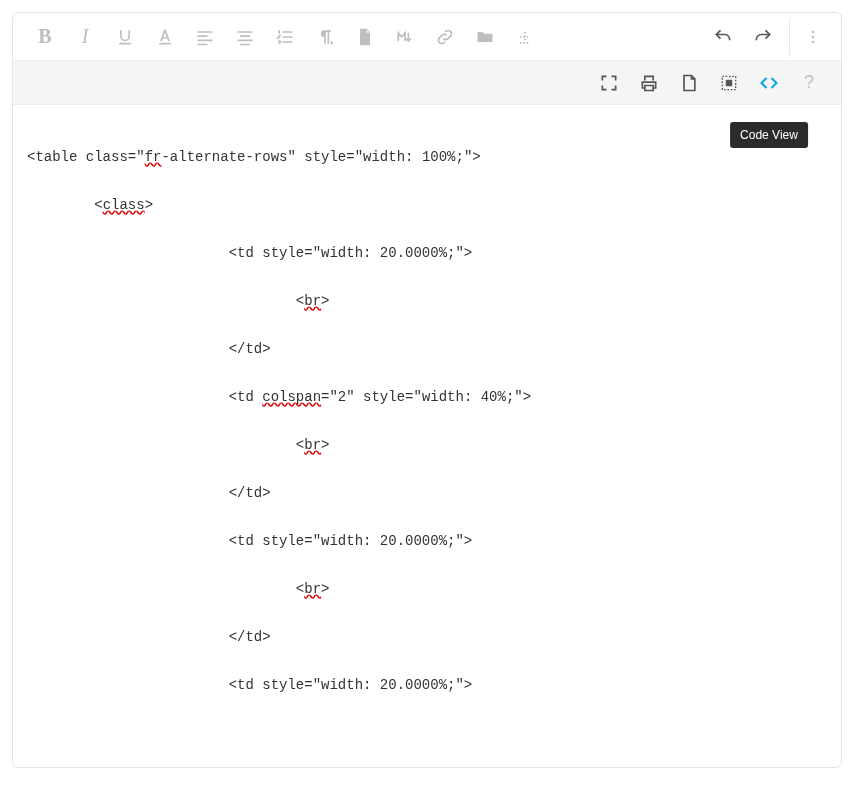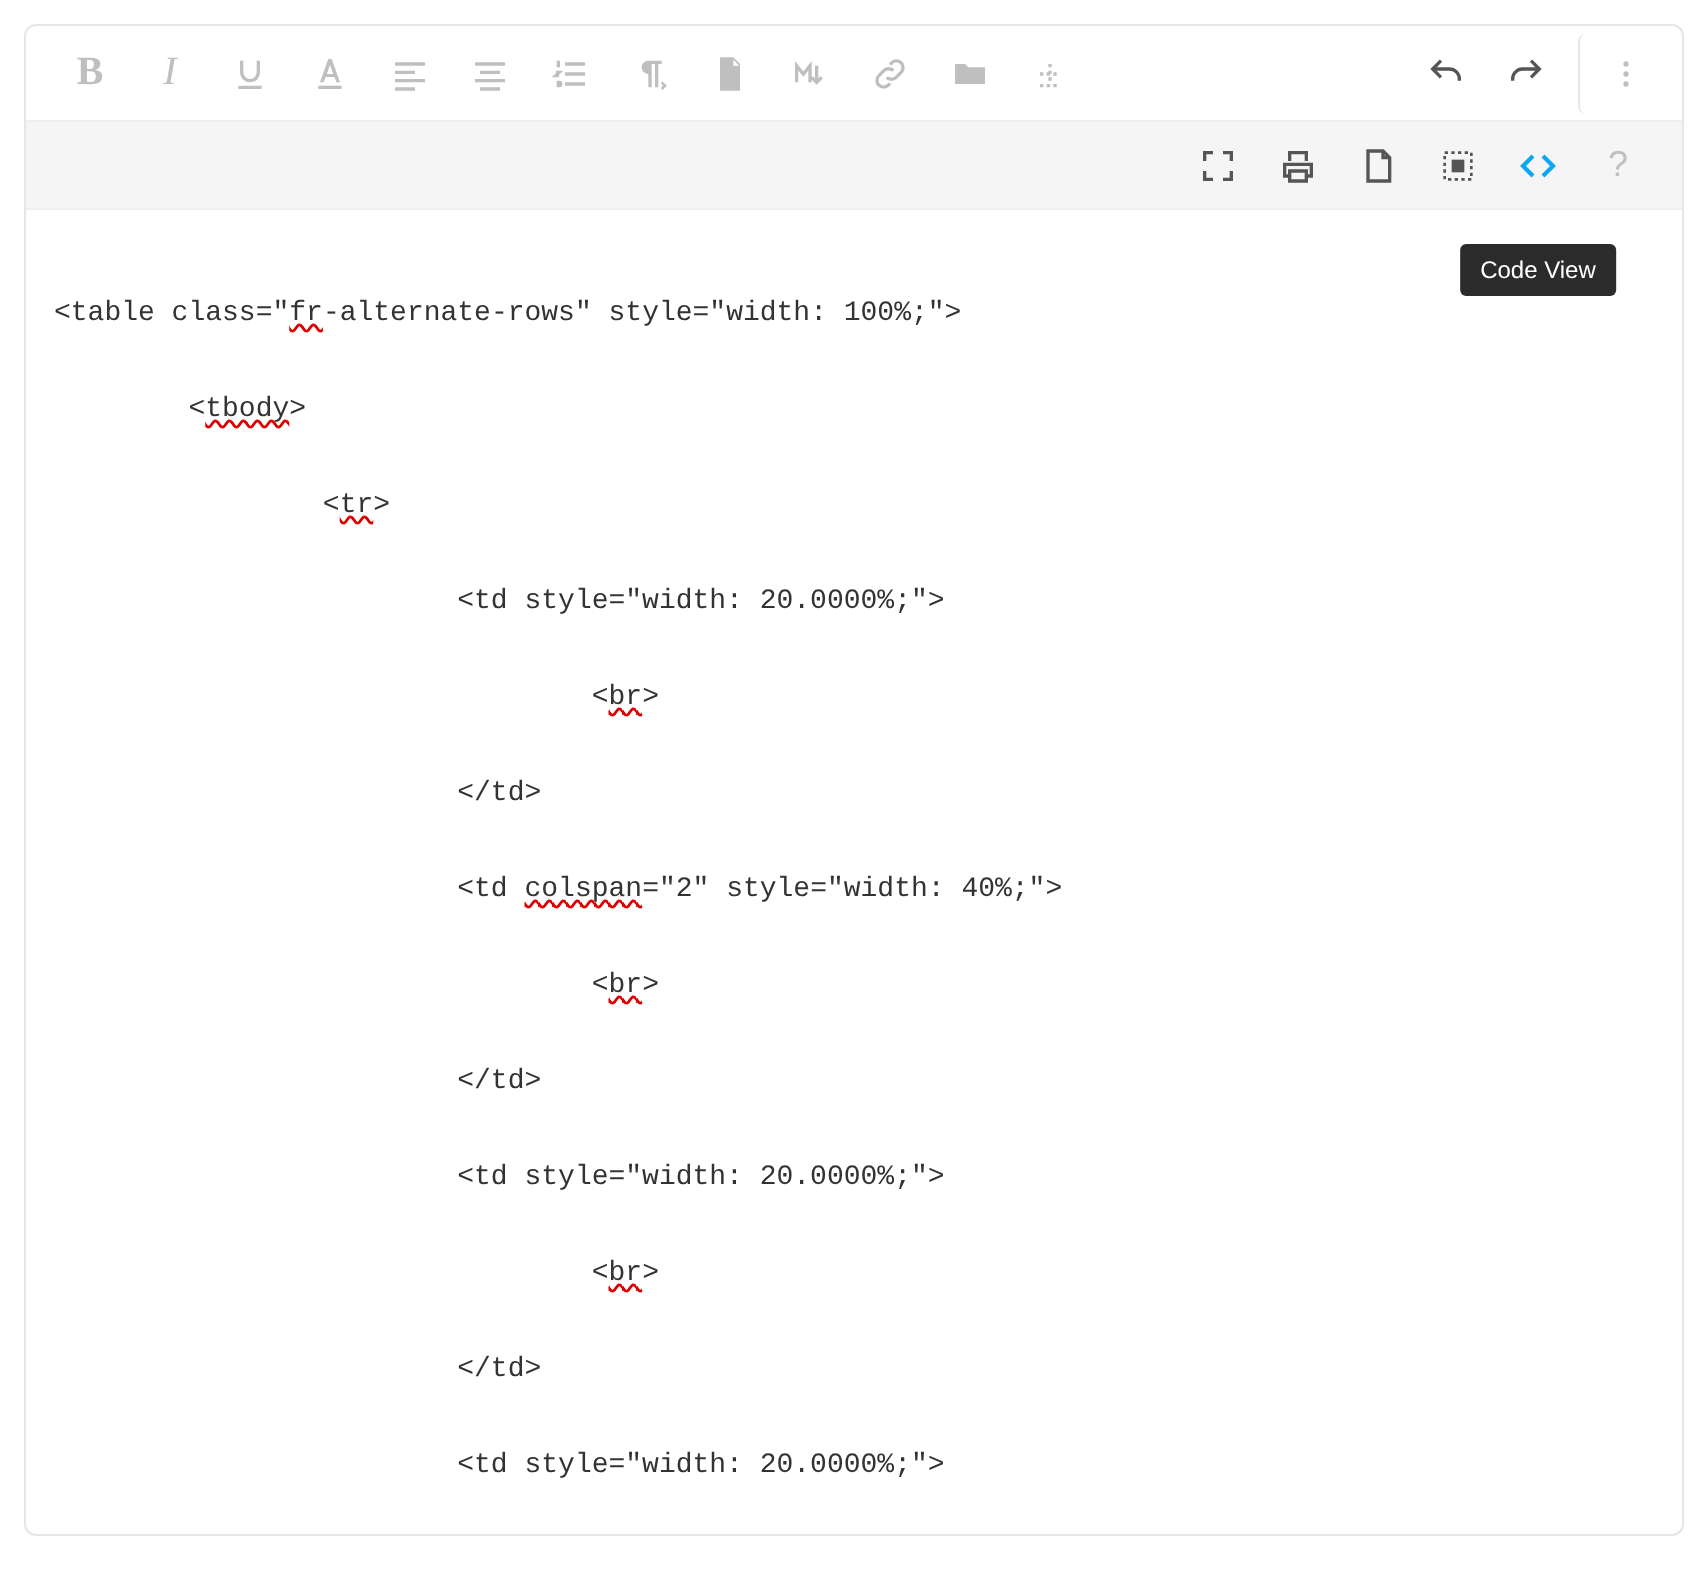--- a/index.html
+++ b/index.html
@@ -217,22 +217,21 @@
         </svg>
       <div class="tooltip">Code View</div>
     </div>
     <div class="tb-btn">
       <span style="font-size:18px;color:#bfbfbf;">?</span>
     </div>
   </div>
 
   <div class="code-area">
 <span class="code-line"><span>&lt;table class="</span><span class="squiggly">fr</span><span>-alternate-rows" style="width: 100%;"&gt;</span></span>
-<span class="code-line"><span>        &lt;</span><span class="squiggly">tbody</span><span>&gt;</span></span>
-<span class="code-line"><span>                &lt;</span><span class="squiggly">tr</span><span>&gt;</span></span>
+<span class="code-line"><span>        &lt;</span><span class="squiggly">class</span><span>&gt;</span></span>
 <span class="code-line"><span>                        &lt;td style="width: 20.0000%;"&gt;</span></span>
 <span class="code-line"><span>                                &lt;</span><span class="squiggly">br</span><span>&gt;</span></span>
 <span class="code-line"><span>                        &lt;/td&gt;</span></span>
 <span class="code-line"><span>                        &lt;td </span><span class="squiggly">colspan</span><span>="2" style="width: 40%;"&gt;</span></span>
 <span class="code-line"><span>                                &lt;</span><span class="squiggly">br</span><span>&gt;</span></span>
 <span class="code-line"><span>                        &lt;/td&gt;</span></span>
 <span class="code-line"><span>                        &lt;td style="width: 20.0000%;"&gt;</span></span>
 <span class="code-line"><span>                                &lt;</span><span class="squiggly">br</span><span>&gt;</span></span>
 <span class="code-line"><span>                        &lt;/td&gt;</span></span>
 <span class="code-line"><span>                        &lt;td style="width: 20.0000%;"&gt;</span></span>

